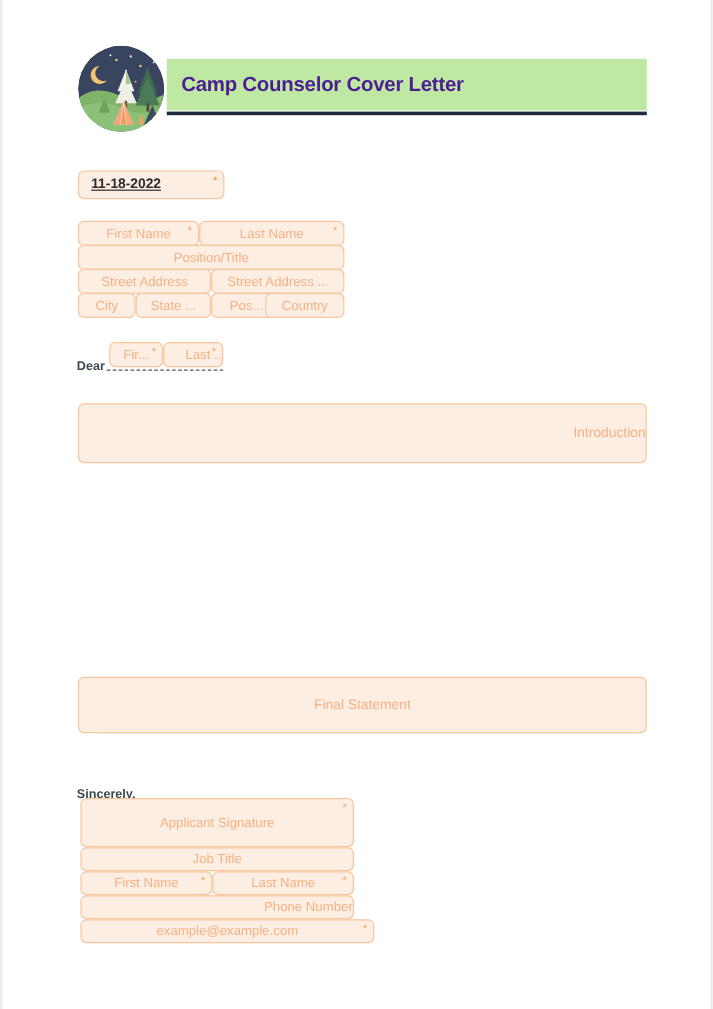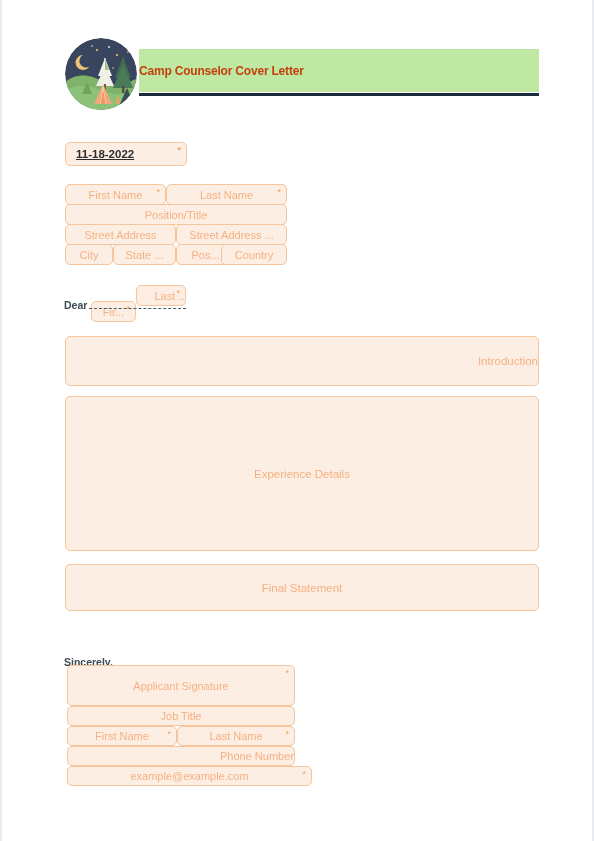--- a/index.html
+++ b/index.html
@@ -47,23 +47,24 @@
     position: absolute;
     left: 74px;
     top: 11px;
     width: 400px;
     height: 43px;
     background: #bfe8a3;
     display: flex;
     align-items: center;
   }
   #title-text {
-    font-size: 12px;
+    padding-left: 12px;
+    font-size: 17px;
     font-weight: bold;
-    color: #c2410c;
+    color: #4c1d95;
     letter-spacing: -0.2px;
     white-space: nowrap;
   }
   #title-rule {
     position: absolute;
     left: 74px;
     top: 55px;
     width: 400px;
     height: 3px;
     background: #1b2a3c;
@@ -222,39 +223,36 @@
       <span class="txt">Pos...</span>
     </div>
     <div class="fld" style="left:219px; top:244px; width:66px; height:21px;">
       <span class="txt">Country</span>
     </div>
   </div>
 
   <div>
     <span class="slabel" style="left:62px; top:299px;">Dear</span>
 
-    <div class="fld" style="left:89px; top:285px; width:45px; height:21px;margin-top:16px;">
+    <div class="fld" style="left:89px; top:285px; width:45px; height:21px;">
       <span class="txt">Fir...</span>
       <span class="req">*</span>
     </div>
     <div class="fld" style="left:134px; top:285px; width:50px; height:21px;padding-left:20px;">
       <span class="txt">Last ...</span>
       <span class="req">*</span>
     </div>
 
     <div id="dear-rule"></div>
   </div>
 
   <div class="fld area" style="left:63px; top:336px; width:474px; height:50px;justify-content:flex-end;">
     <span class="txt">Introduction</span>
   </div>
 
-  <div class="fld area" style="left:63px; top:396px; width:474px; height:155px;">
-    <span class="txt">Experience Details</span>
-  </div>
 
   <div class="fld area" style="left:63px; top:564px; width:474px; height:47px;">
     <span class="txt">Final Statement</span>
   </div>
 
   <span class="slabel" style="left:62px; top:632px;margin-top:24px;">Sincerely,</span>
 
   <div>
 
     <div class="fld" style="left:65px; top:665px; width:228px; height:41px;">

